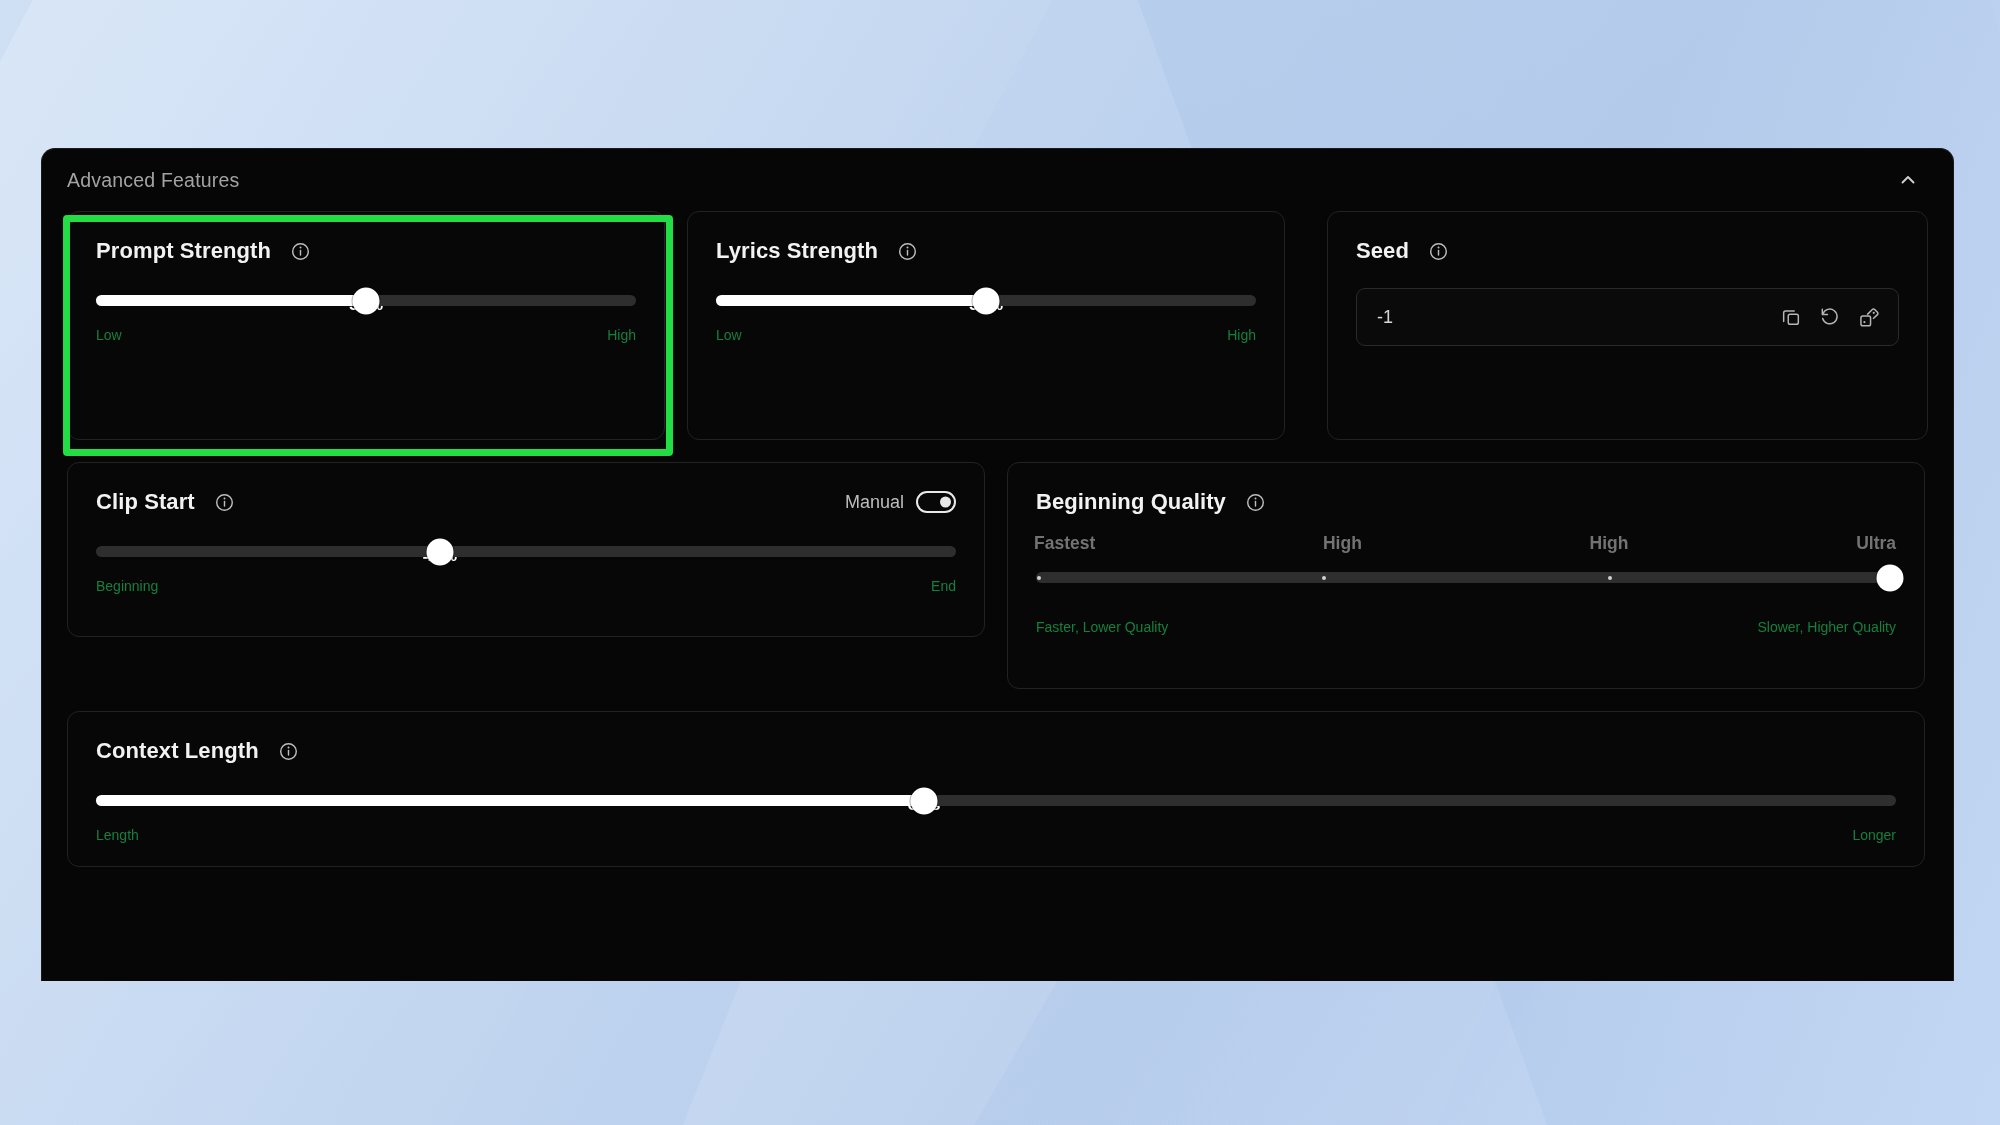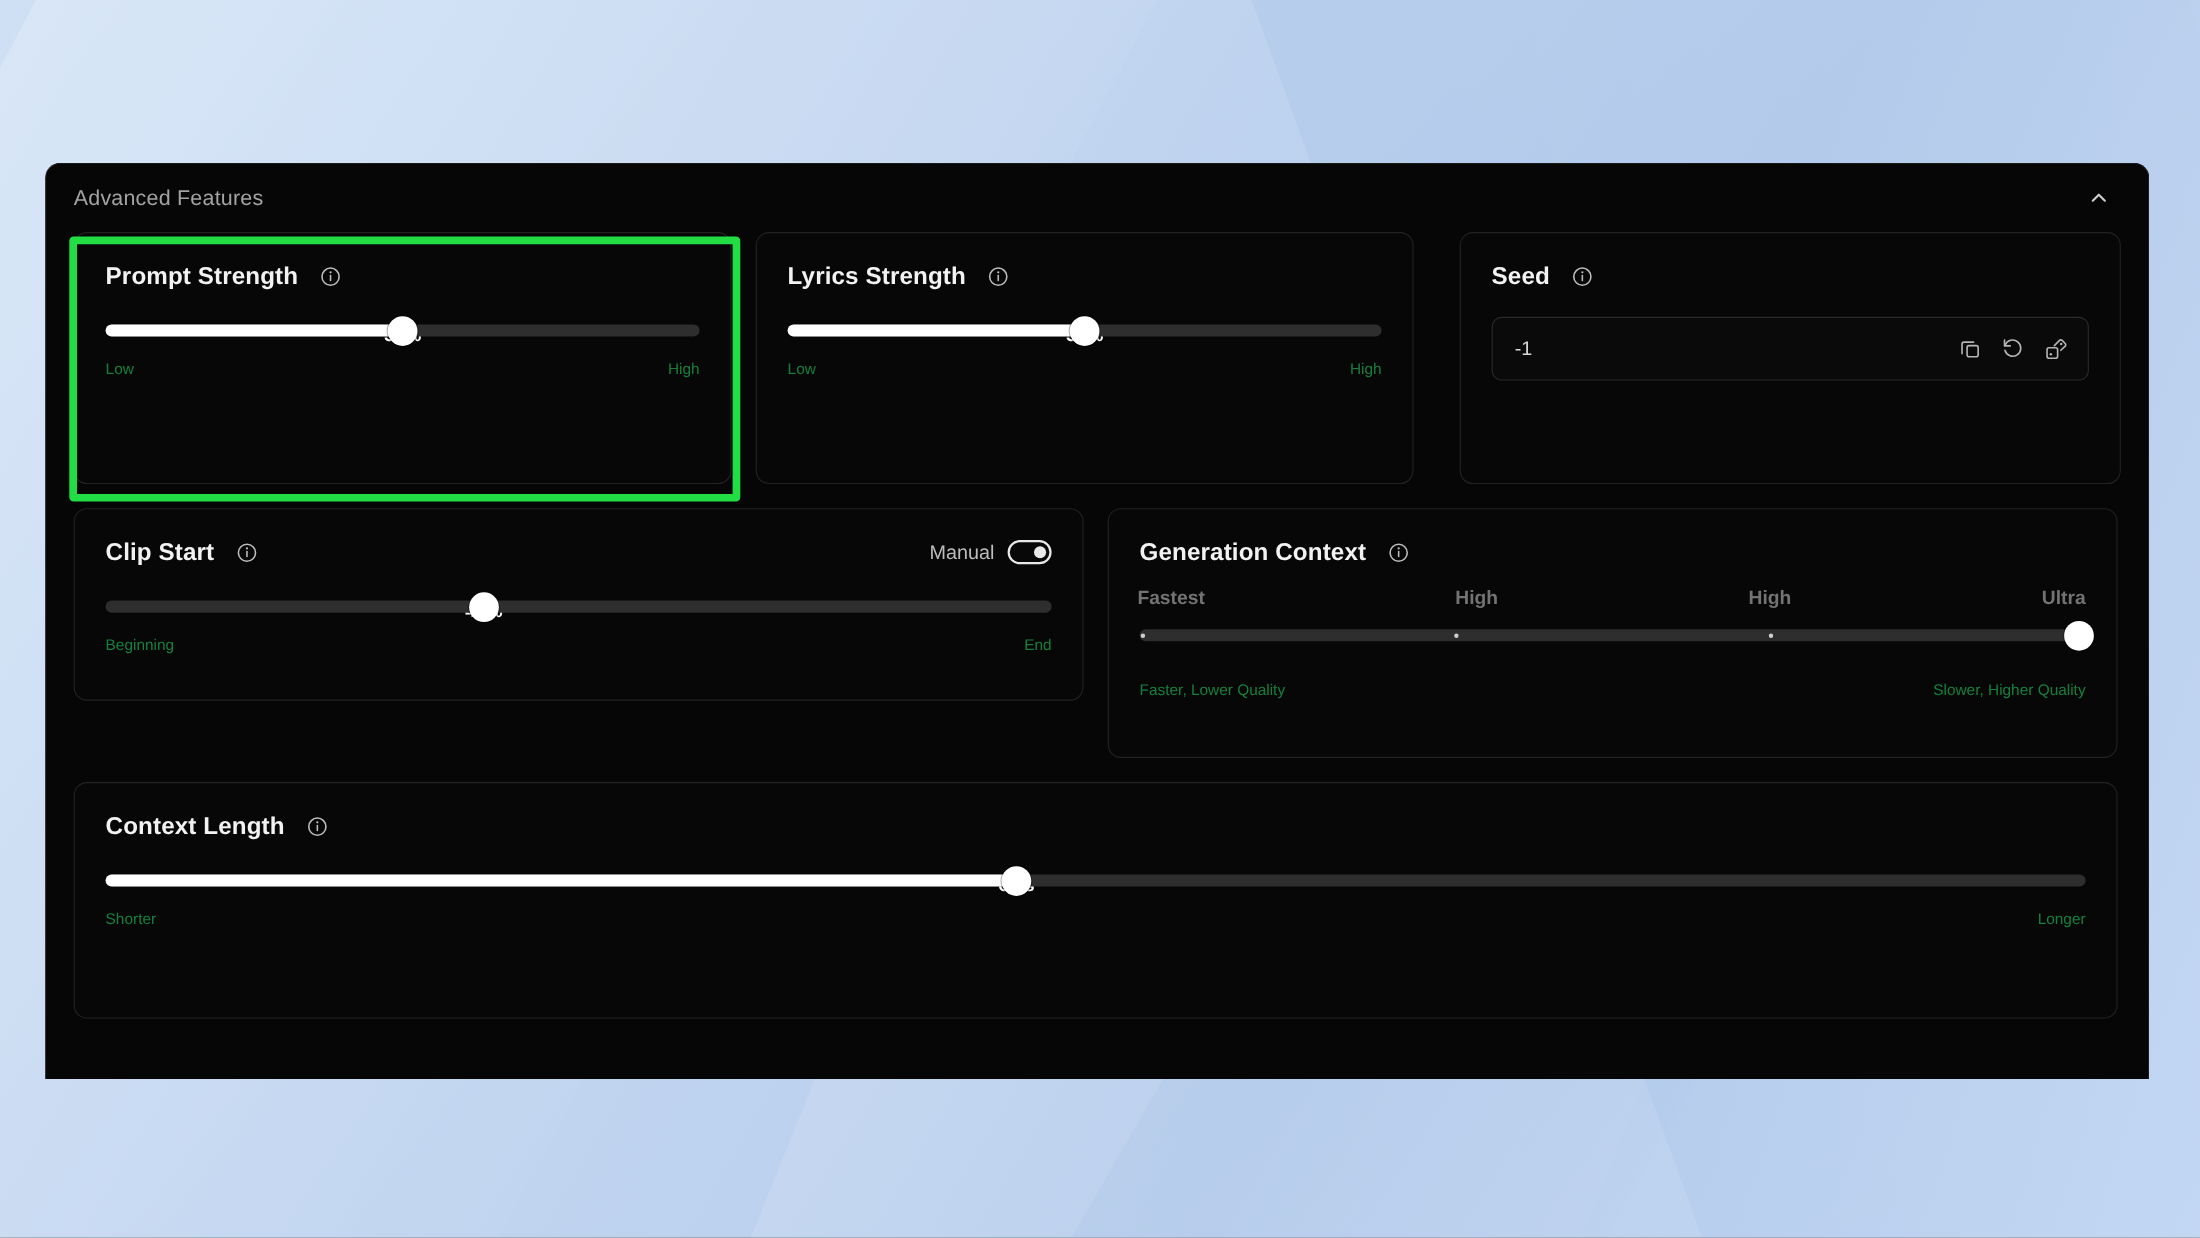--- a/index.html
+++ b/index.html
@@ -355,21 +355,21 @@
           </div>
           <div class="endpoints">
             <span>Beginning</span>
             <span>End</span>
           </div>
         </div>
       </div>
 
       <div class="card" style="width:918px;height:227px;padding-top:26px;">
         <div class="card-title">
-          <span>Generation Context</span>
+          <span>Beginning Quality</span>
           <span>
             <svg class="info-icon" width="19" height="19" viewBox="0 0 20 20">
               <circle cx="10" cy="10" r="8.2" fill="none" stroke="#e6e6e6" stroke-width="1.5"></circle>
               <circle cx="10" cy="5.9" r="1.05" fill="#e6e6e6"></circle>
               <rect x="9.25" y="8.2" width="1.5" height="6.2" rx="0.7" fill="#e6e6e6"></rect>
             </svg>
           </span>
         </div>
 
         <div class="quality-labels">
@@ -387,39 +387,39 @@
         </div>
 
         <div class="endpoints" style="margin-top:36px;">
           <span>Faster, Lower Quality</span>
           <span>Slower, Higher Quality</span>
         </div>
       </div>
     </div>
 
     <div class="row">
-      <div class="card" style="width:1858px;height:215px;">
+      <div class="card" style="width:1858px;height:156px;">
         <div class="card-title">
           <span>Context Length</span>
           <span>
             <svg class="info-icon" width="19" height="19" viewBox="0 0 20 20">
               <circle cx="10" cy="10" r="8.2" fill="none" stroke="#e6e6e6" stroke-width="1.5"></circle>
               <circle cx="10" cy="5.9" r="1.05" fill="#e6e6e6"></circle>
               <rect x="9.25" y="8.2" width="1.5" height="6.2" rx="0.7" fill="#e6e6e6"></rect>
             </svg>
           </span>
         </div>
         <div class="slider-wrap">
           <div class="slider-value" style="left:46%;">61 s</div>
           <div class="track">
             <div class="track-fill" style="width:46%;"></div>
             <div class="thumb" style="left:46%;"></div>
           </div>
           <div class="endpoints">
-            <span>Shorter</span>
+            <span>Length</span>
             <span>Longer</span>
           </div>
         </div>
       </div>
     </div>
 
   </div>
 </div>
 
 <div class="highlight"></div>

